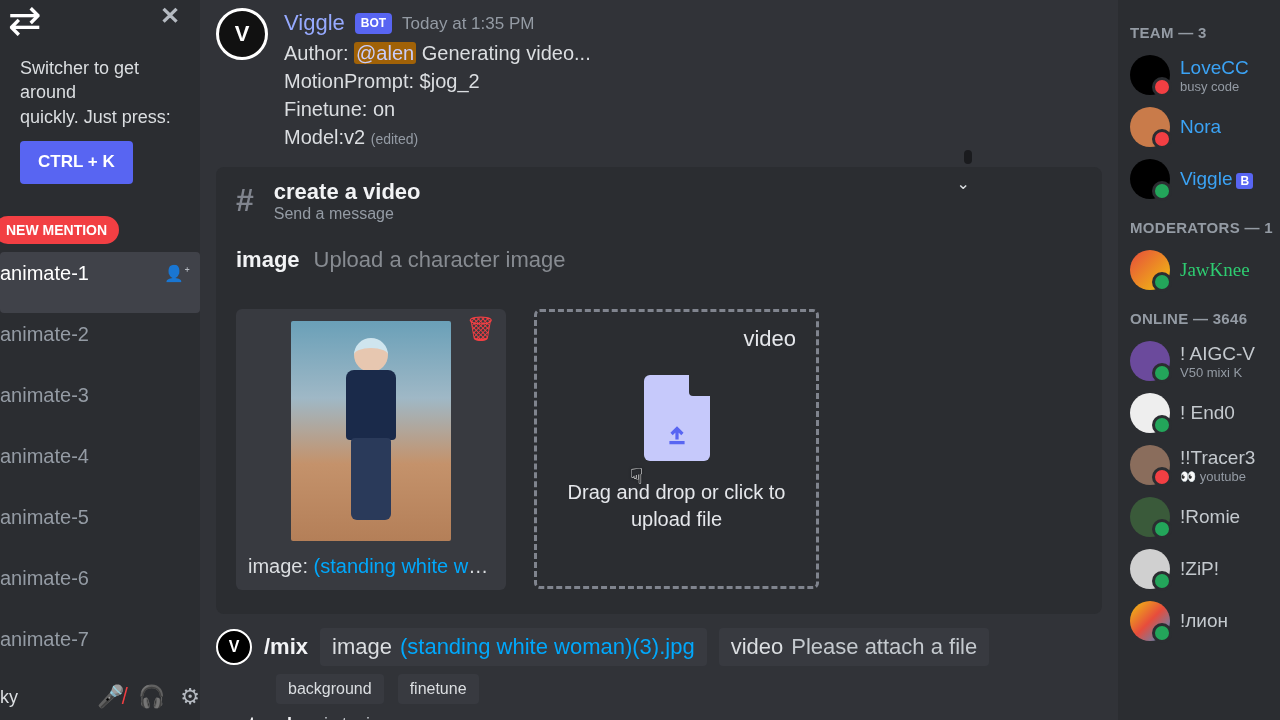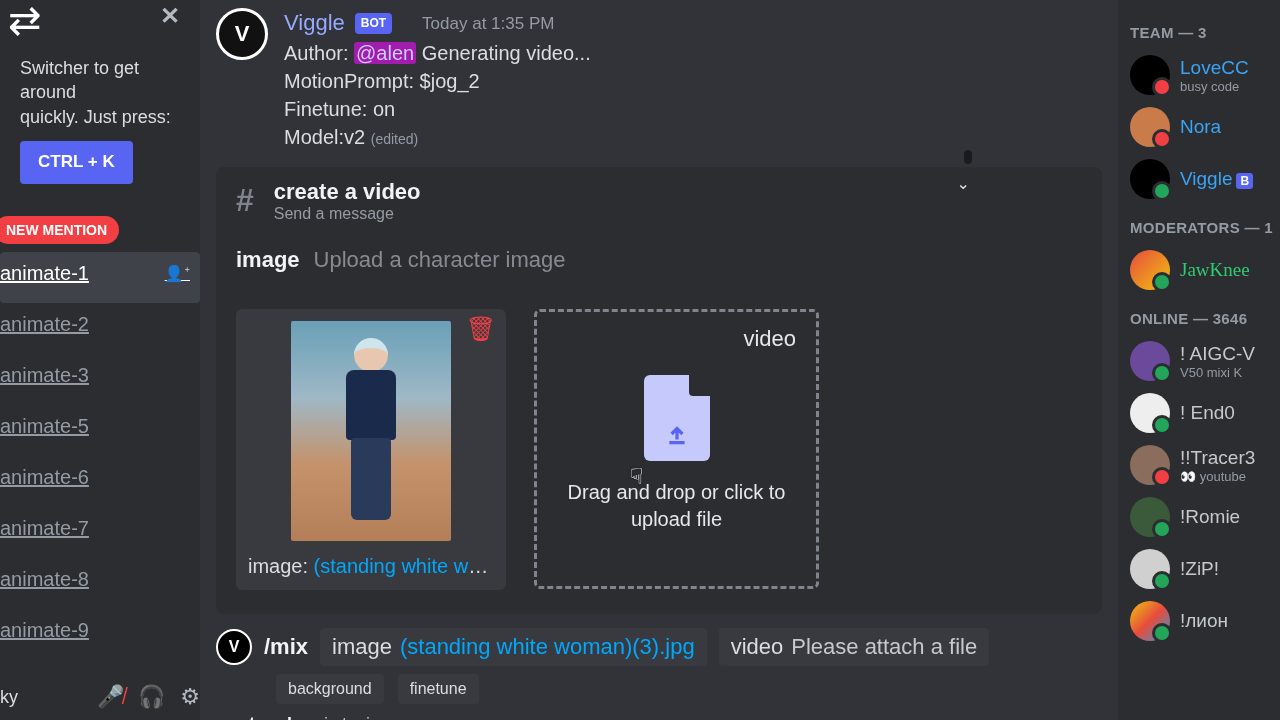--- a/index.html
+++ b/index.html
@@ -48,28 +48,27 @@
   color: #fff;
   font-weight: 700;
   font-size: 14px;
   padding: 6px 12px;
   border-radius: 16px;
   margin: 12px 0 8px -6px;
   display: inline-block;
 }
 .channel-list { flex: 1; overflow: hidden; }
 .channel-item {
-  padding: 10px 10px 18px 0;
+  padding: 10px 10px 28px 0;
   font-size: 20px;
   color: #949ba4;
   display: flex;
   justify-content: space-between;
   cursor: pointer;
   border-radius: 4px;
-  text-decoration: underline;
 }
 .channel-item.active {
   background: #404249;
   color: #fff;
 }
 .add-user { color: #b5bac1; font-size: 16px; }
 .sidebar-footer {
   display: flex;
   align-items: center;
   gap: 14px;
@@ -118,22 +117,22 @@
 .sender-row { display: flex; align-items: center; gap: 10px; }
 .sender-name { color: #96aaff; font-weight: 500; font-size: 22px; }
 .bot-tag {
   background: #5865f2;
   color: #fff;
   font-size: 12px;
   font-weight: 600;
   padding: 2px 6px;
   border-radius: 4px;
 }
-.timestamp { color: #949ba4; font-size: 17px; margin-left: 20px; }
-.mention { color: #c9cdfb; background: #a21caf; padding: 0 2px; border-radius: 3px; }
+.timestamp { color: #949ba4; font-size: 17px; }
+.mention { color: #c9cdfb; background: #a16207; padding: 0 2px; border-radius: 3px; }
 .edited { color: #949ba4; font-size: 14px; text-align: right; }
 .thread-header {
   background: #2b2d31;
   margin: 10px 16px 0 16px;
   border-radius: 8px 8px 0 0;
   padding: 12px 20px;
   display: flex;
   align-items: center;
   gap: 20px;
 }
@@ -357,20 +356,23 @@
   <div class="channel-list">
     <div class="channel-item active">
       <span>animate-1</span>
       <span class="add-user">👤⁺</span>
     </div>
     <div class="channel-item">
         <span>animate-2</span>
       </div>
     <div class="channel-item">
         <span>animate-3</span>
+      </div>
+    <div class="channel-item">
+        <span>animate-4</span>
       </div>
     <div class="channel-item">
         <span>animate-5</span>
       </div>
     <div class="channel-item">
         <span>animate-6</span>
       </div>
     <div class="channel-item">
         <span>animate-7</span>
       </div>

